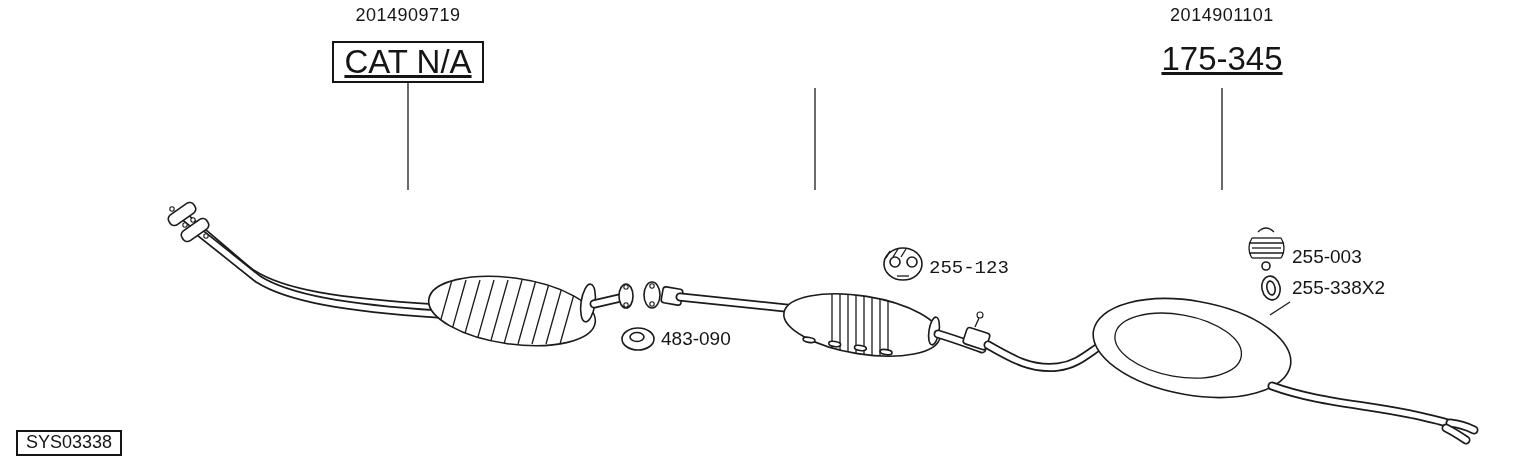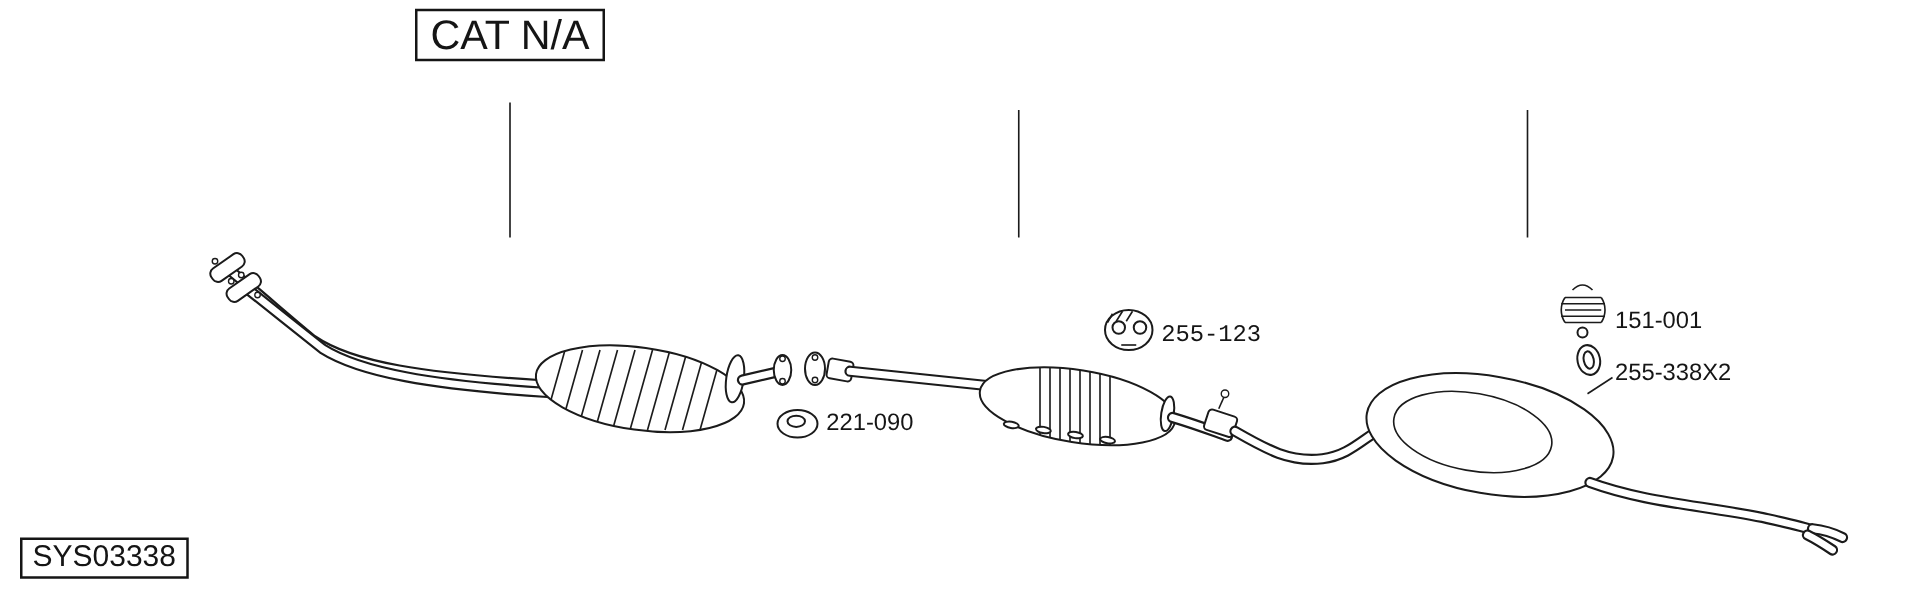--- a/index.html
+++ b/index.html
@@ -3,24 +3,24 @@
 <meta charset="utf-8">
 <style>
   html,body{margin:0;padding:0;background:#fff;}
   .stage{
     position:relative;width:1530px;height:474px;background:#ffffff;
     font-family:"Liberation Sans",sans-serif;color:#151515;overflow:hidden;
   }
   .abs{position:absolute;}
   .group{text-align:center;}
   .ref{font-size:18px;letter-spacing:.5px;line-height:1.1;}
-  .part{font-size:33px;line-height:1.1;display:inline-block;margin-top:1px;}
+  .part{font-size:33px;line-height:1.1;display:inline-block;margin-top:15px;text-decoration:underline;}
   .boxed{border:2px solid #151515;padding:1px 10px;}
   .callout{font-size:19px;white-space:nowrap;}
-  .syscode{font-size:24px;border:2px solid #151515;padding:0 8px;line-height:1.2;display:inline-block;}
+  .syscode{font-size:18px;border:2px solid #151515;padding:0 8px;line-height:1.2;display:inline-block;}
   svg{position:absolute;left:0;top:0;}
   .po{fill:none;stroke:#1b1b1b;stroke-width:9;stroke-linecap:round;}
   .pi{fill:none;stroke:#ffffff;stroke-width:5.5;stroke-linecap:round;}
   .sh{fill:#ffffff;stroke:#1b1b1b;stroke-width:1.6;}
   .ln{fill:none;stroke:#1b1b1b;stroke-width:1.3;}
   .dot{fill:#ffffff;stroke:#1b1b1b;stroke-width:1.1;}
 </style>
 </head>
 <body>
 
@@ -150,29 +150,34 @@
       <path class="ln" d="M1252,238 C1248,244 1248,252 1252,258 M1281,238 C1285,244 1285,252 1281,258"></path>
       <circle class="sh" cx="1266" cy="266" r="4"></circle>
     </g>
     <g>
       <ellipse class="sh" cx="1271" cy="288" rx="9" ry="12" transform="rotate(-12 1271 288)"></ellipse>
       <ellipse class="sh" cx="1271" cy="288" rx="4" ry="7" transform="rotate(-12 1271 288)"></ellipse>
     </g>
   </svg>
 
   <div class="abs group" style="left:322px;top:6px;width:172px;">
+    <div class="ref">2014909719</div>
     <div><span class="part boxed">CAT N/A</span></div>
   </div>
 
   <div class="abs group" style="left:729px;top:6px;width:172px;">
   </div>
 
+  <div class="abs group" style="left:1136px;top:6px;width:172px;">
+    <div class="ref">2014901101</div>
+    <div><span class="part">175-345</span></div>
+  </div>
 
   <div class="abs callout" style="left:929px;top:257px;font-family:Liberation Mono, monospace;">255-123</div>
-  <div class="abs callout" style="left:661px;top:328px;">221-090</div>
-  <div class="abs callout" style="left:1292px;top:246px;">151-001</div>
-  <div class="abs callout" style="left:1292px;top:277px;margin-top:11px;">255-338X2</div>
+  <div class="abs callout" style="left:661px;top:328px;">483-090</div>
+  <div class="abs callout" style="left:1292px;top:246px;">255-003</div>
+  <div class="abs callout" style="left:1292px;top:277px;">255-338X2</div>
 
   <div class="abs" style="left:16px;top:430px;">
     <span class="syscode">SYS03338</span>
   </div>
 
 </div>
 
 </body></html>

